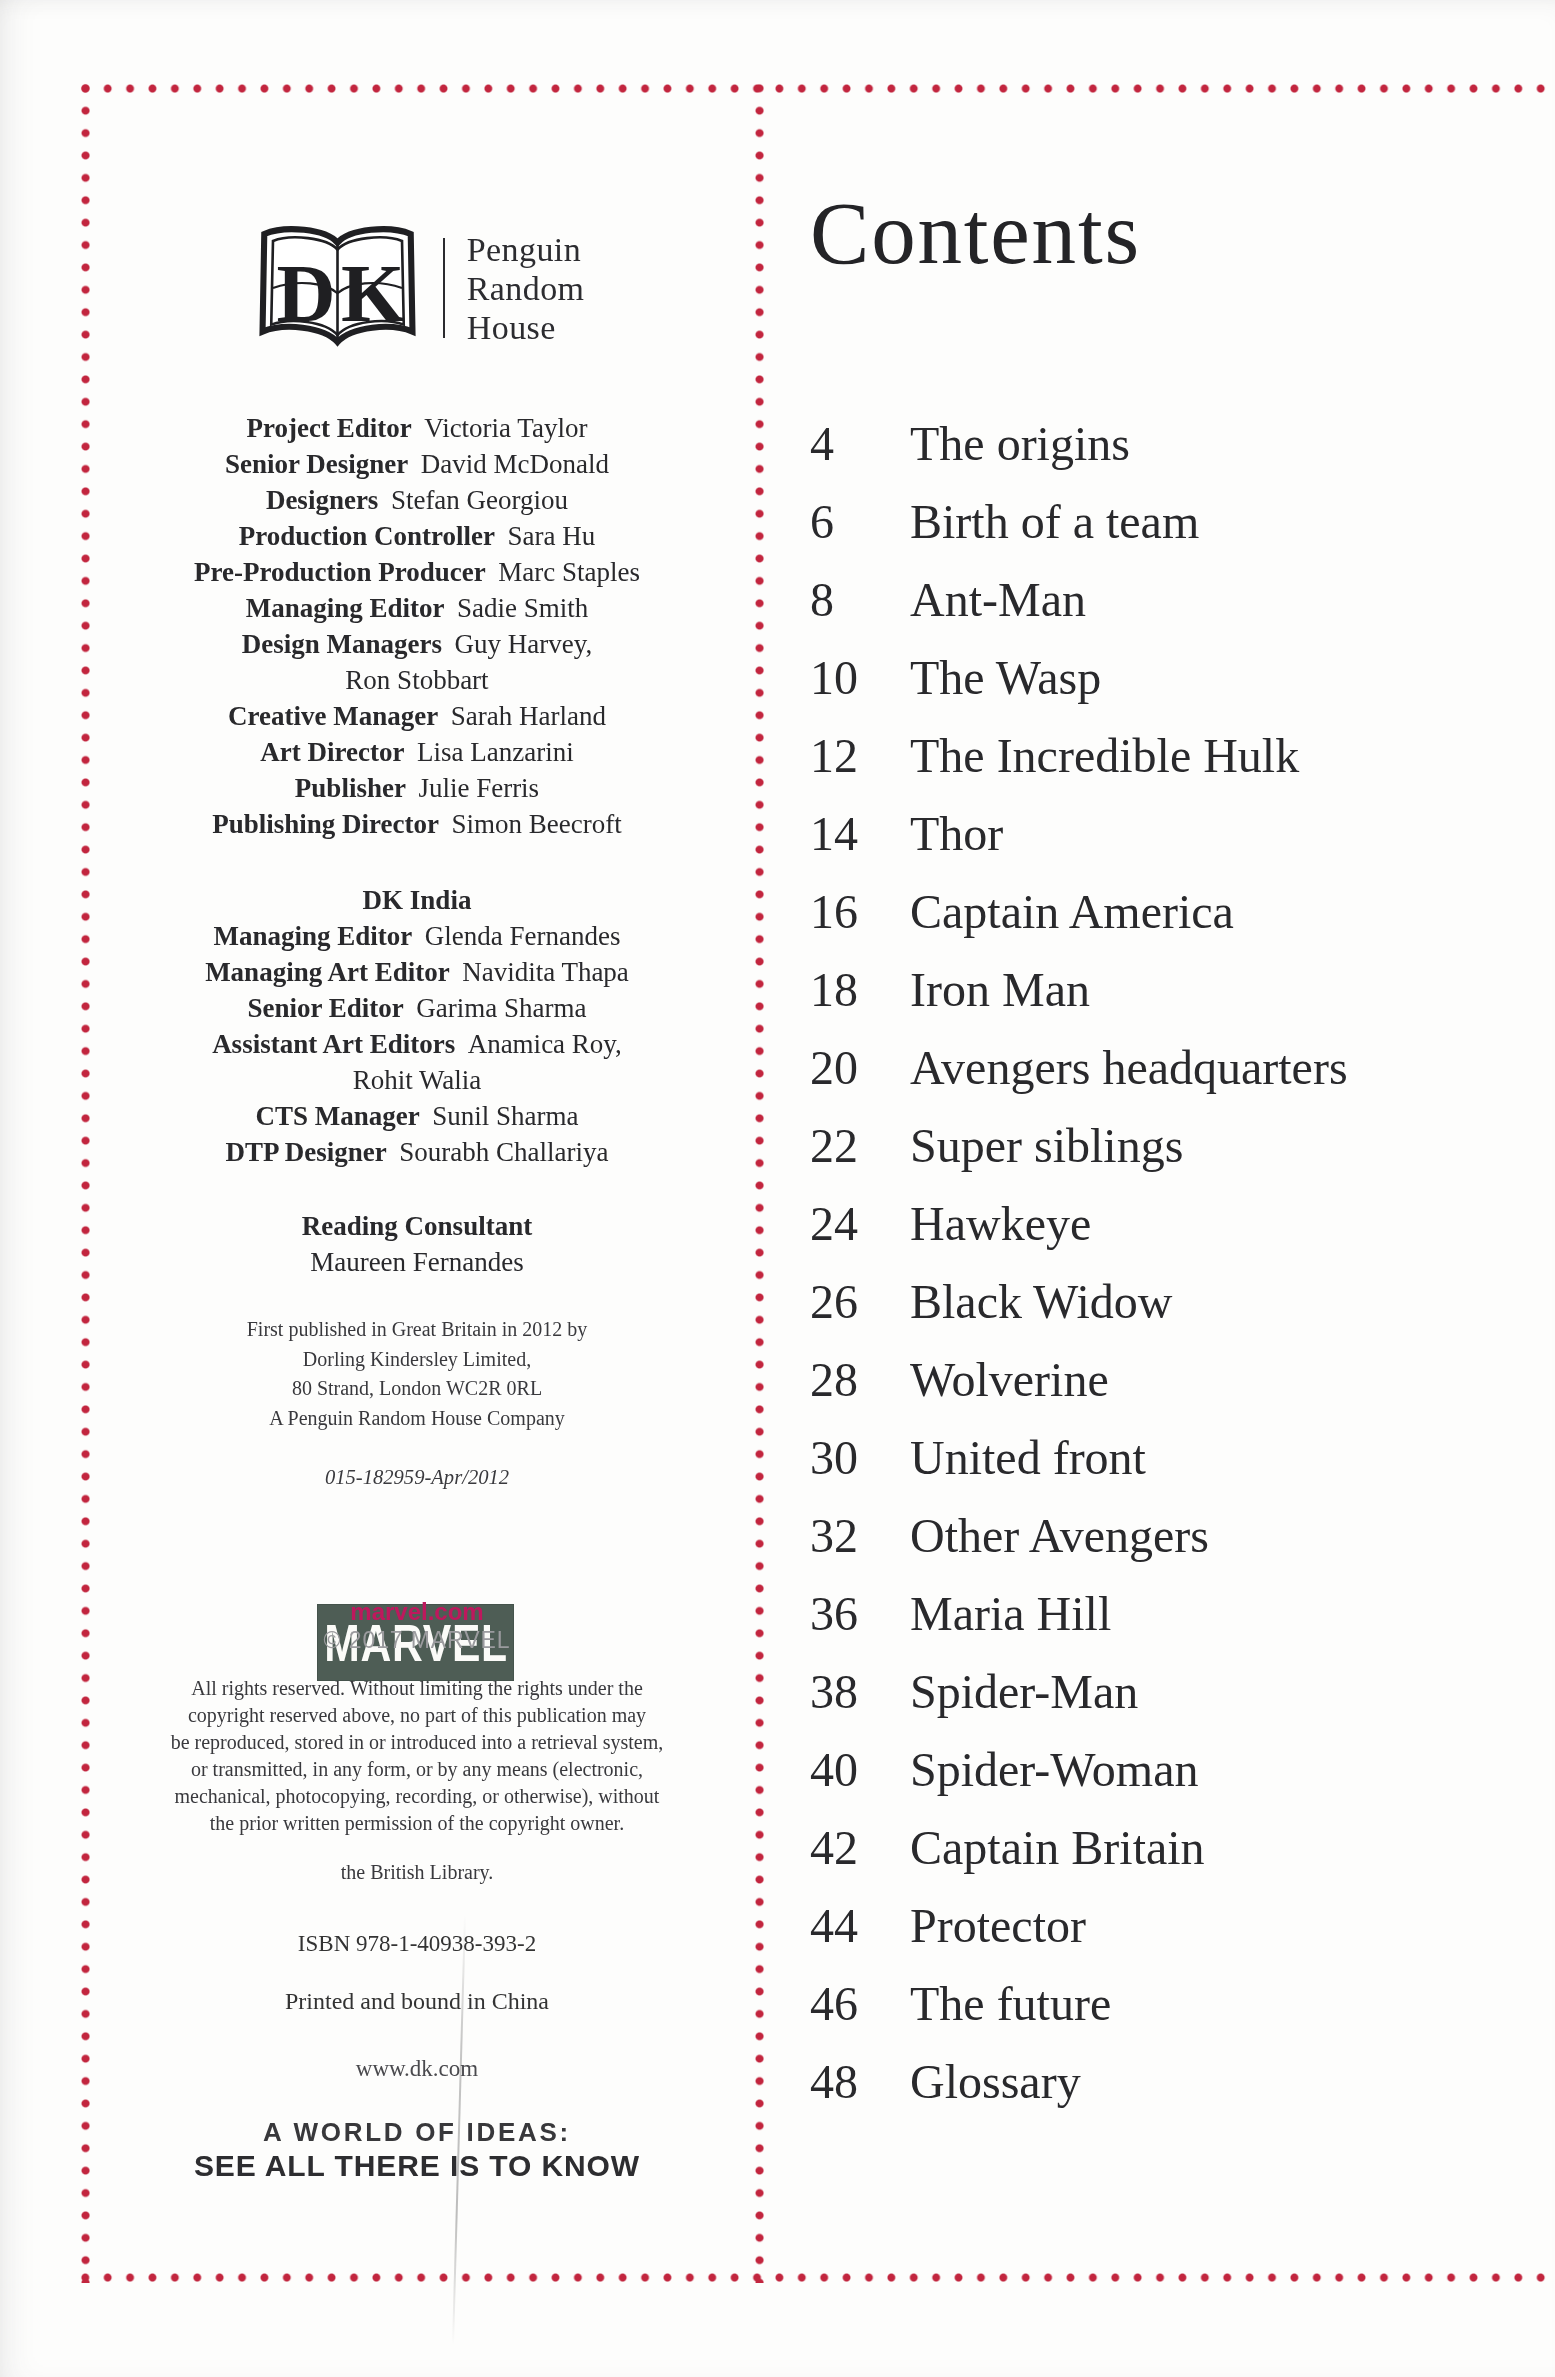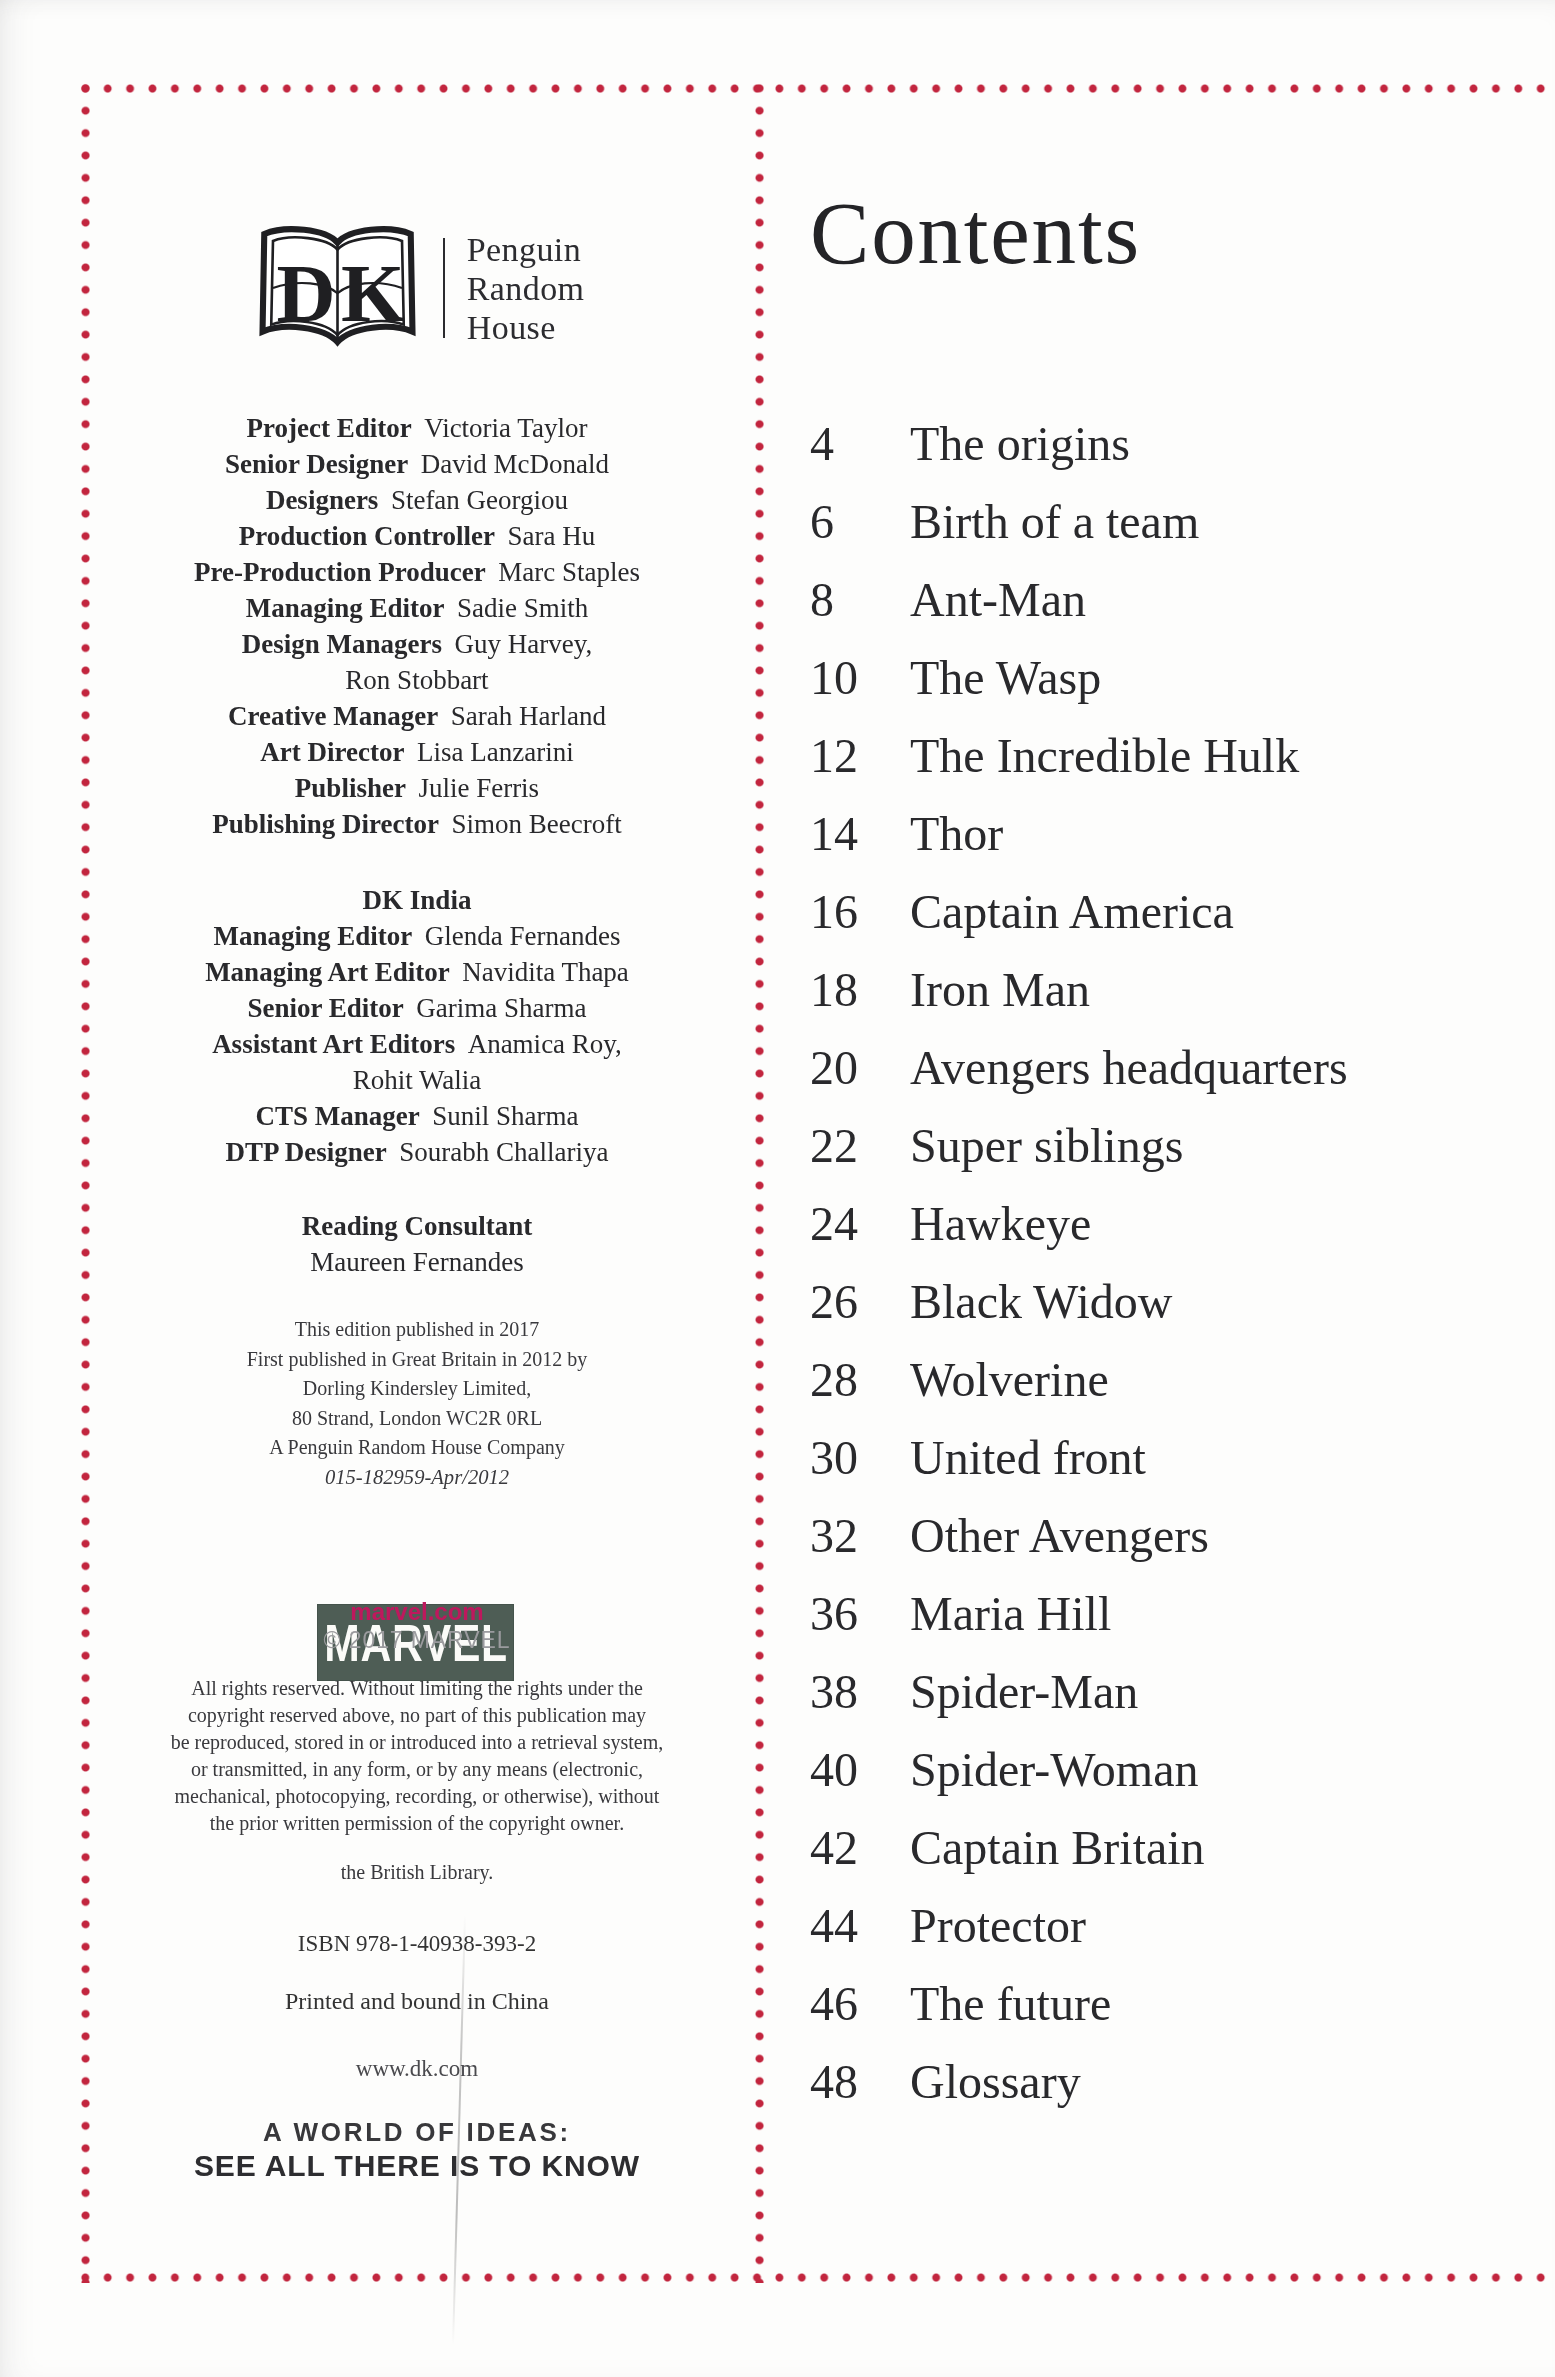--- a/index.html
+++ b/index.html
@@ -114,21 +114,20 @@
       <div class="credit-line"><span class="role">DTP Designer</span><span class="gap"></span><span class="name">Sourabh Challariya</span></div>
     </div>
 </div>
 
 <div class="leftcol reading" style="position:absolute;">
   <div class="block-heading">Reading Consultant</div>
   <div class="credit-line">Maureen Fernandes</div>
 </div>
 
 <div class="leftcol edition" style="position:absolute;">
-    <div class="small-line">This edition published in 2017</div>
     <div class="small-line">First published in Great Britain in 2012 by</div>
     <div class="small-line">Dorling Kindersley Limited,</div>
     <div class="small-line">80 Strand, London WC2R 0RL</div>
     <div class="small-line">A Penguin Random House Company</div>
   </div>
 
 <div class="leftcol print-code" style="position:absolute;">015-182959-Apr/2012</div>
 
 <div class="marvel-box" style="background: rgb(78, 93, 85);">
   <span>MARVEL</span>

